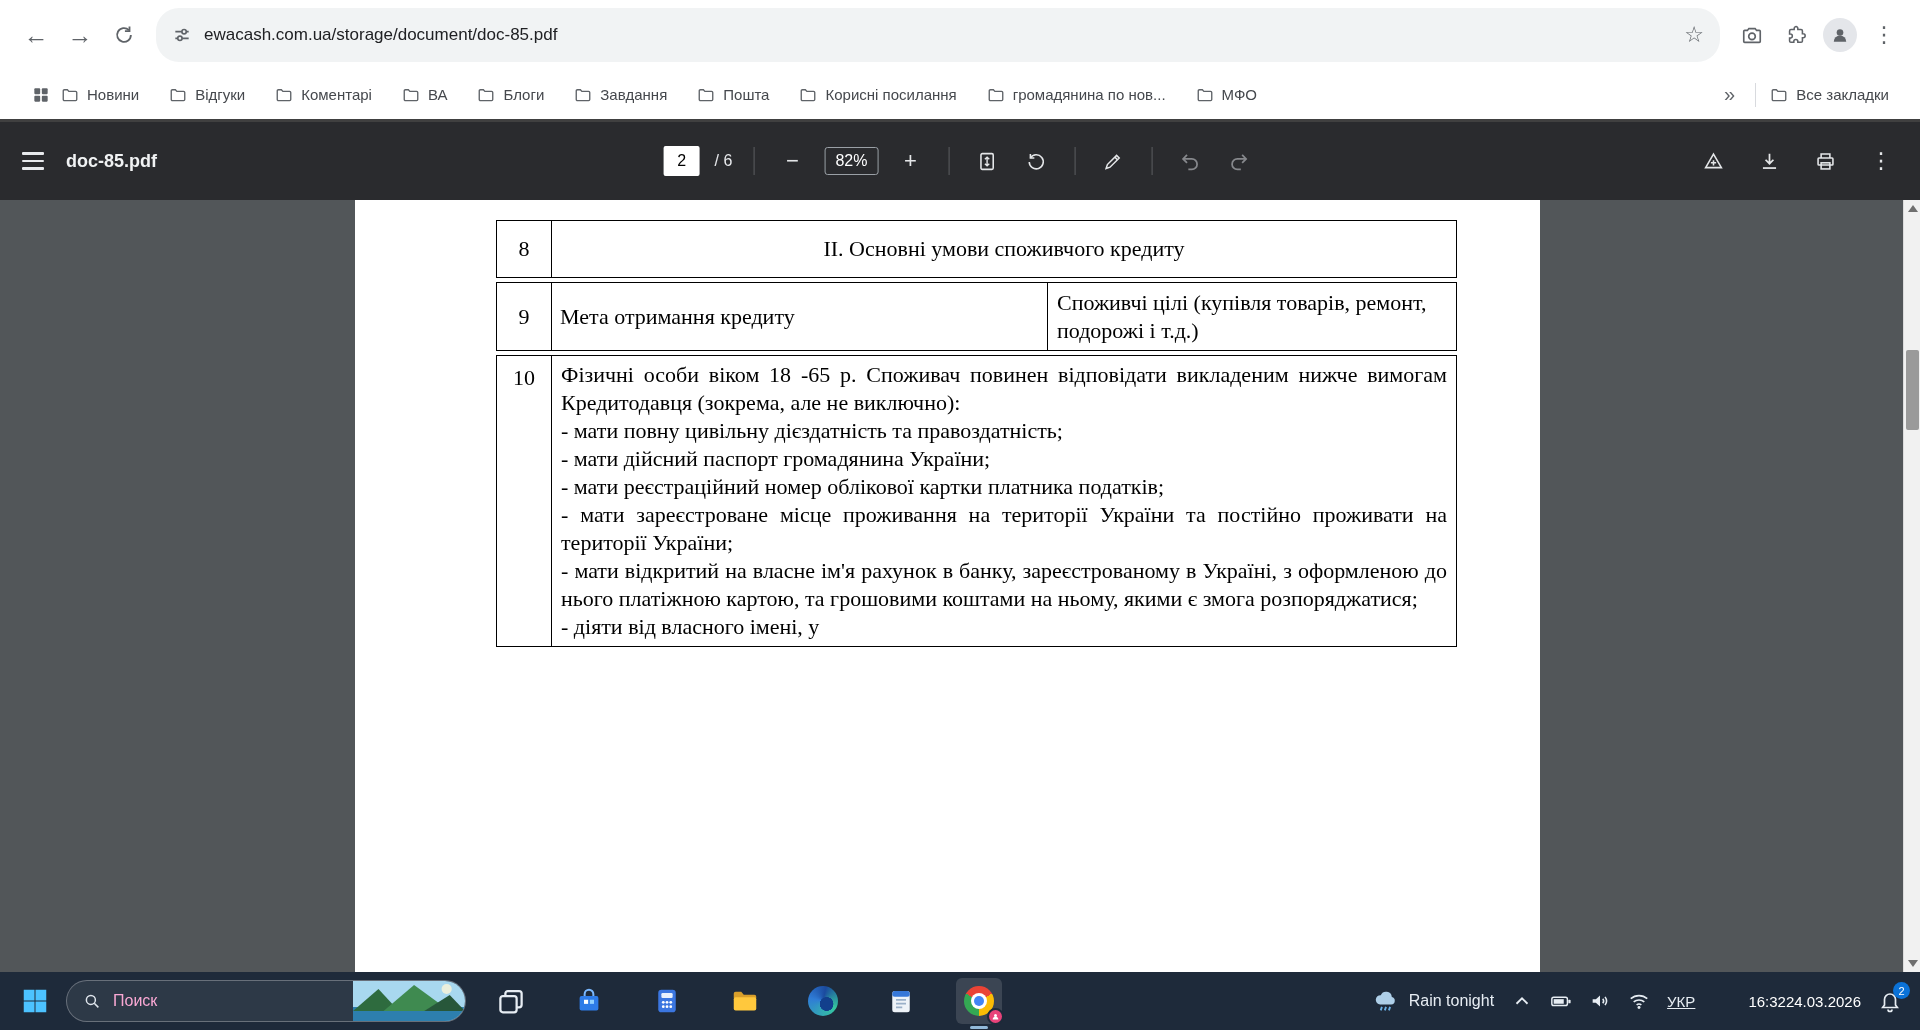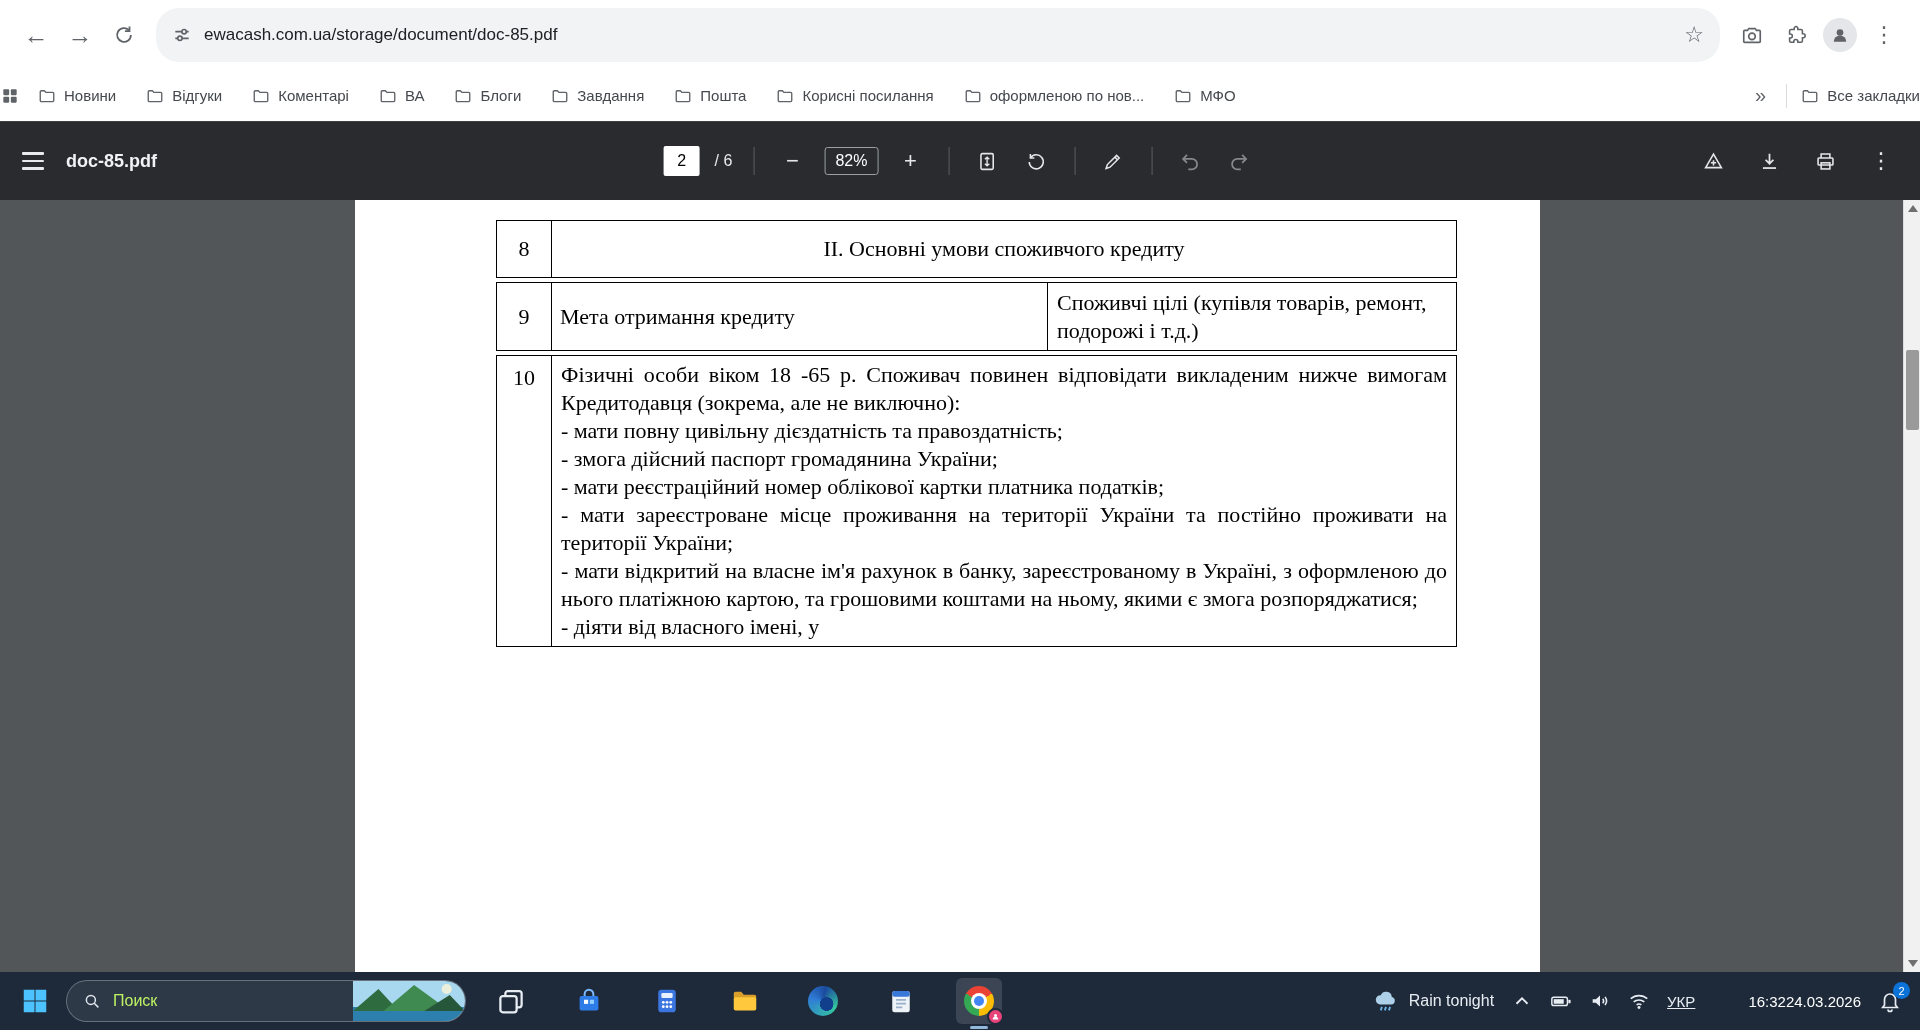--- a/index.html
+++ b/index.html
@@ -19,21 +19,21 @@
   .url-text { font-size:17px; color:#202124; white-space:nowrap; }
   .omni-spacer { flex:1; }
   .star { font-size:22px; color:#5f6368; cursor:pointer; }
   .avatar-wrap { width:34px; height:34px; border-radius:50%; background:#e4e6ea;
     display:flex; align-items:center; justify-content:center; }
   .avatar-wrap svg { width:20px; height:20px; color:#5f6368; }
   .kebab { font-size:22px; color:#5f6368; letter-spacing:0; }
 
   
   .bookmarks { position:absolute; top:70px; left:0; right:0; height:52px; background:#fff;
-    display:flex; align-items:center; padding:0 0; gap:8px; border-bottom:1px solid #404040; }
+    display:flex; align-items:center; padding:0 31px; border-bottom:3px solid #404040; }
   .bookmarks .grid-ic { width:20px; height:20px; color:#5f6368; margin-right:10px; flex-shrink:0; }
   .bm-list { display:flex; align-items:center; gap:30px; overflow:hidden; }
   .bm { display:flex; align-items:center; gap:8px; cursor:pointer; white-space:nowrap; }
   .bm svg { width:18px; height:18px; color:#5f6368; flex-shrink:0; }
   .bm-label { font-size:15px; color:#45484d; }
   .bm-right { margin-left:auto; display:flex; align-items:center; gap:14px; }
   .bm-overflow { font-size:20px; color:#5f6368; cursor:pointer; padding:0 6px; }
   .bm-divider { width:1px; height:24px; background:#d8dade; }
 
   
@@ -92,21 +92,21 @@
   
   .taskbar { position:absolute; left:0; right:0; bottom:0; height:58px; background:#1e2a3a;
     display:flex; align-items:center; padding:0 12px; color:#e8edf3; }
   .tb-app { width:46px; height:46px; display:flex; align-items:center; justify-content:center;
     cursor:pointer; border-radius:6px; position:relative; flex-shrink:0; }
   .tb-app svg { width:30px; height:30px; }
   .search-pill { height:42px; width:400px; border-radius:21px; background:rgba(255,255,255,.07);
     border:1px solid rgba(255,255,255,.28); display:flex; align-items:center; padding-left:16px;
     gap:12px; margin-left:8px; cursor:pointer; overflow:hidden; flex-shrink:0; }
   .search-pill .s-ic { width:18px; height:18px; color:#dfe5ec; flex-shrink:0; }
-  .search-label { font-size:16px; color:#bef264; flex:1; }
+  .search-label { font-size:16px; color:#f9a8d4; flex:1; }
   .pill-image { width:112px; height:40px; flex-shrink:0; }
   .apps { display:flex; align-items:center; gap:32px; margin-left:22px; }
   .app-chrome { background:rgba(255,255,255,.13); }
   .ic-edge { width:30px; height:30px; border-radius:50%;
     background: radial-gradient(circle at 62% 60%, #123f8c 0 26%, rgba(0,0,0,0) 27%),
       conic-gradient(from 120deg, #35c79f, #2f7cd6 45%, #1b4a9e 70%, #35c79f); }
   .ic-chrome { width:30px; height:30px; border-radius:50%; position:relative;
     background: conic-gradient(from -60deg, #ea4335 0 120deg, #fbbc05 0 240deg, #34a853 0 360deg); }
   .ic-chrome::before { content:""; position:absolute; inset:7px; background:#fff; border-radius:50%; }
   .ic-chrome::after { content:""; position:absolute; inset:10px; background:#4285f4; border-radius:50%; }
@@ -335,21 +335,21 @@
     <svg>
             <use href="#ic-folder"></use>
           </svg>
     <span class="bm-label">Корисні посилання</span>
   </div>
 
   <div class="bm">
     <svg>
             <use href="#ic-folder"></use>
           </svg>
-    <span class="bm-label">оформленою по нов...</span>
+    <span class="bm-label">громадянина по нов...</span>
   </div>
 
   <div class="bm">
     <svg>
             <use href="#ic-folder"></use>
           </svg>
     <span class="bm-label">МФО</span>
   </div>
 </div>
     <div class="bm-right">
@@ -445,21 +445,21 @@
             <div class="cell label">Мета отримання кредиту</div>
             <div class="cell value single">
               <p>Споживчі цілі (купівля товарів, ремонт, подорожі і т.д.)</p>
             </div>
           </div>
           <div class="trow">
             <div class="cell num">10</div>
             <div class="cell value">
               <p>Фізичні особи віком 18 -65 р. Споживач повинен відповідати викладеним нижче вимогам Кредитодавця (зокрема, але не виключно):</p>
               <p>- мати повну цивільну дієздатність та правоздатність;</p>
-              <p>- змога дійсний паспорт громадянина України;</p>
+              <p>- мати дійсний паспорт громадянина України;</p>
               <p>- мати реєстраційний номер облікової картки платника податків;</p>
               <p>- мати зареєстроване місце проживання на території України та постійно проживати на території України;</p>
               <p>- мати відкритий на власне ім'я рахунок в банку, зареєстрованому в Україні, з оформленою до нього платіжною картою, та грошовими коштами на ньому, якими є змога розпоряджатися;</p>
               <p>- діяти від власного імені, у</p>
             </div>
           </div>
         </div>
     </div>
     <div class="scrollbar">
       <div class="sb-arrow up">

